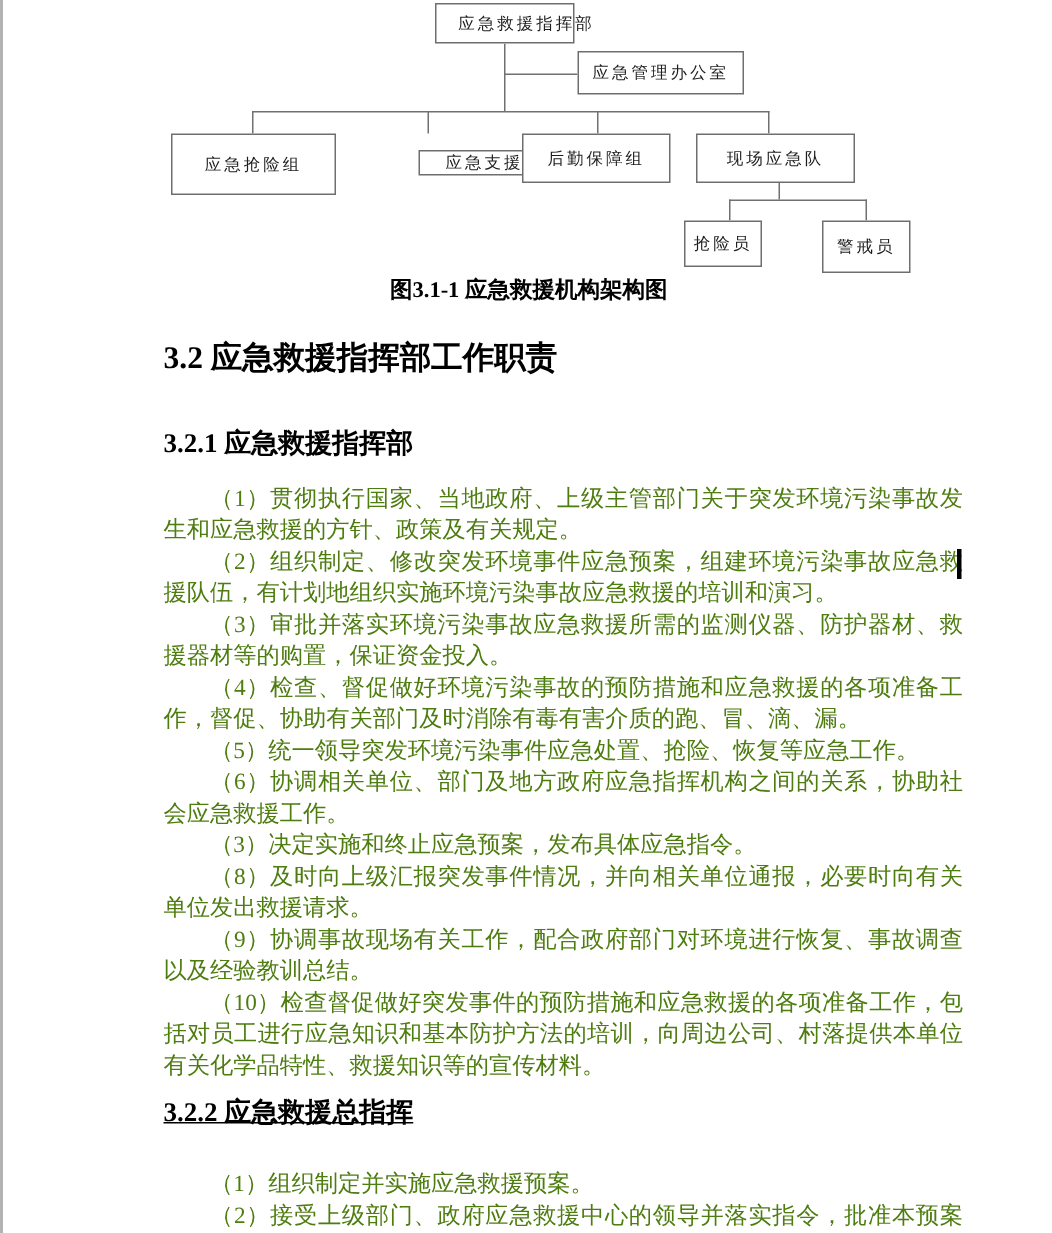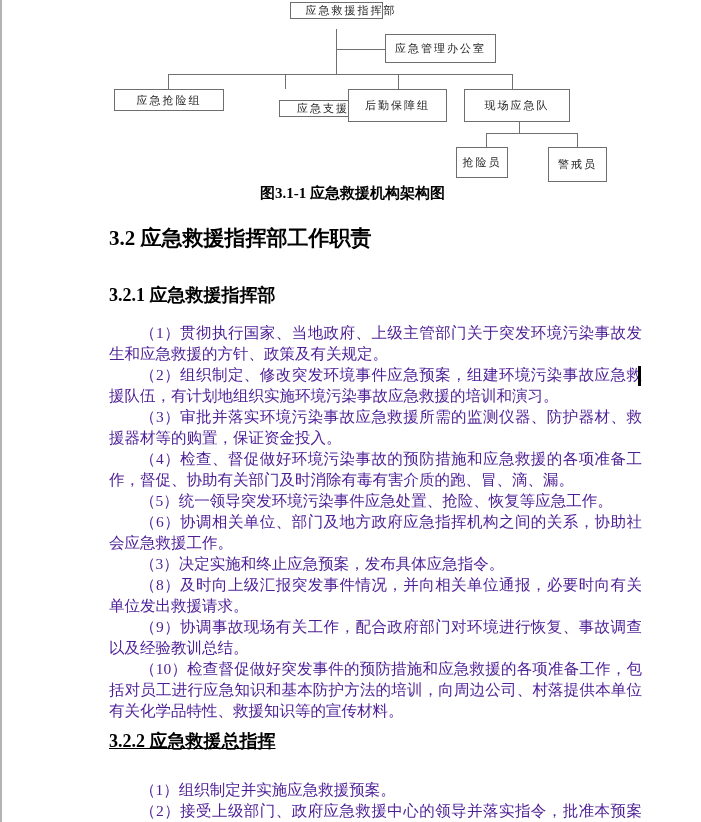--- a/index.html
+++ b/index.html
@@ -22,23 +22,23 @@
   .node{
     position:absolute;
     border:1px solid #6e6e6e;
     background:#fff;
     display:flex;align-items:center;justify-content:center;
     font-size:11px;letter-spacing:2px;color:#1c1c1c;
     box-sizing:border-box;
     white-space:nowrap;
   }
   .conn{position:absolute;background:#707070;}
-  .n-root  {left:288px;top:2px;  width:93px; height:17px;padding-left:29px;}
+  .n-root  {left:288px;top:2px;  width:93px; height:27px;padding-left:29px;}
   .n-office{left:383px;top:34px; width:111px;height:29px;}
-  .n-g0{left:112px;top:89px;width:110px;height:22px;}
+  .n-g0{left:112px;top:89px;width:110px;height:41px;}
   .n-g1{left:233px;top:100px;width:101px;height:17px;margin-left:44px;}
   .n-g2{left:346px;top:89px;width:99px; height:33px;}
   .n-g3{left:462px;top:89px;width:106px;height:33px;}
   .n-m0{left:454px;top:147px;width:52px;height:31px;}
   .n-m1{left:546px;top:147px;width:59px;height:35px;}
   
   .caption{
     position:absolute;left:0;top:184px;width:701px;
     text-align:center;font-weight:bold;font-size:15px;color:#000;
   }
@@ -50,21 +50,21 @@
     position:absolute;left:107px;
     font-weight:bold;font-size:18px;white-space:nowrap;
   }
   .h-321{top:283px;}
   .h-322{top:729px;text-decoration:underline;}
   
   .bodyblock{
     position:absolute;left:107px;width:533px;
     font-size:15.5px;line-height:21px;
     text-align:justify;
-    color:#4c1d95;
+    color:#4d7c0f;
   }
   .bb-321{top:322px;}
   .bb-322{top:779px;}
   .bodyblock p{margin:0;text-indent:2em;}
   
   .caret{
     position:absolute;left:636px;top:366px;width:3px;height:20px;
     background:#000;
   }
 </style>

